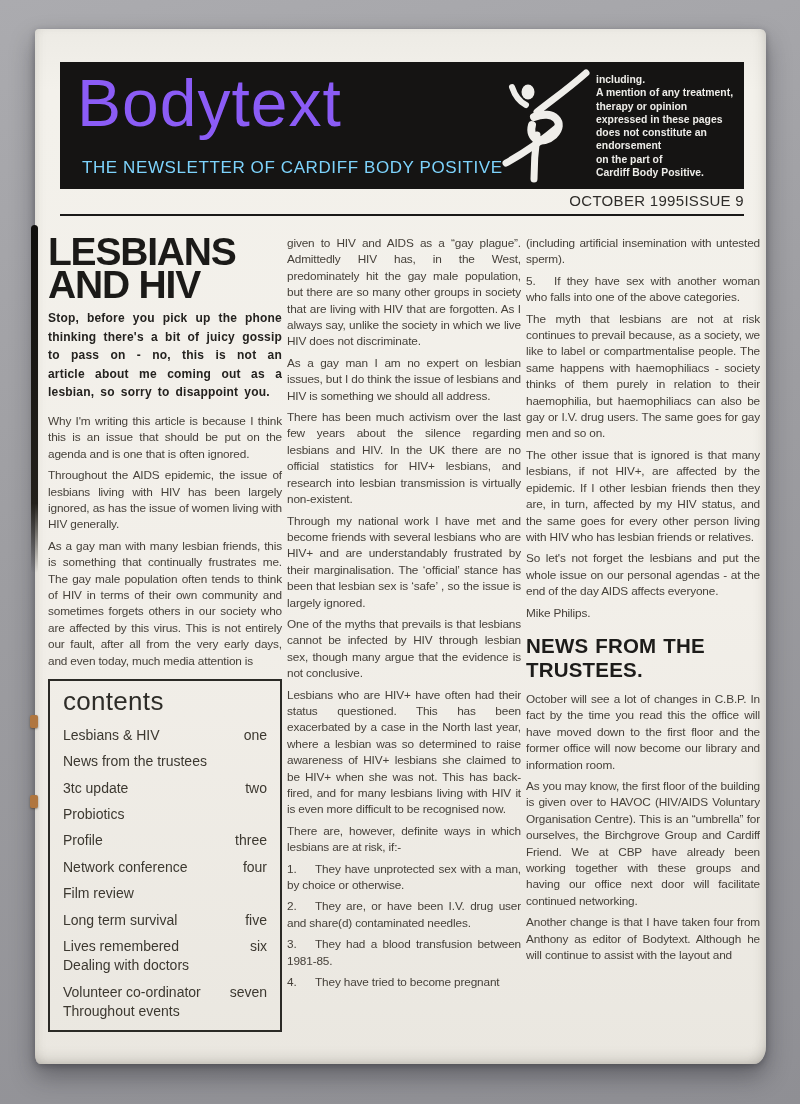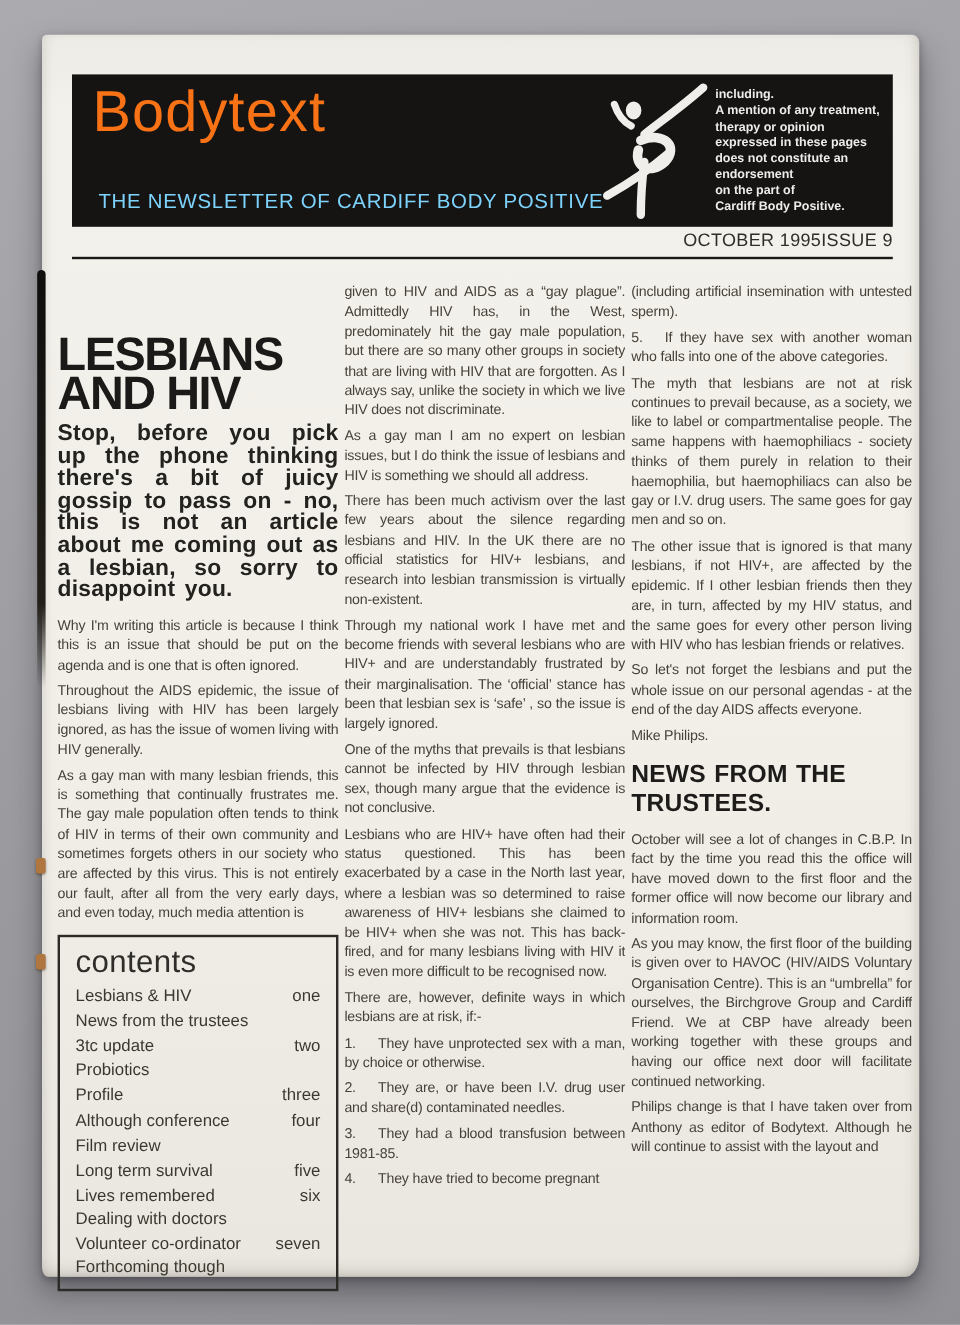--- a/index.html
+++ b/index.html
@@ -12,43 +12,43 @@
     position:absolute;left:35px;top:29px;width:731px;height:1035px;
     background:linear-gradient(180deg,#edebe5 0%,#f3f1eb 6%,#f2efe9 55%,#eae7e0 100%);
     border-radius:4px 6px 12px 5px / 4px 6px 18px 9px;
     box-shadow:0 12px 24px rgba(25,25,32,.40),0 2px 6px rgba(25,25,32,.30),
       inset 0 -10px 18px -12px rgba(60,55,45,.38),
       inset -8px 0 16px -12px rgba(60,55,45,.30),
       inset 8px 0 16px -14px rgba(60,55,45,.28);
   }
   
   .banner{position:absolute;left:25px;top:33px;width:684px;height:127px;background:#151413;}
-  .banner-title{position:absolute;left:17px;top:8px;font-size:48px;line-height:1;
-    color:#f97316;letter-spacing:1px;font-weight:400;}
+  .banner-title{position:absolute;left:17px;top:8px;font-size:66px;line-height:1;
+    color:#8b5cf6;letter-spacing:1px;font-weight:400;}
   .banner-sub{position:absolute;left:22px;bottom:11px;font-size:17px;color:#7dd3fc;letter-spacing:.6px;}
   .logo{position:absolute;left:430px;top:3px;width:106px;height:121px;}
   .disclaimer{position:absolute;left:536px;top:11px;width:146px;color:#edece8;
     font-weight:700;font-size:10.4px;line-height:13.3px;}
   .disc-h{font-weight:700;}
   .disc-b{white-space:pre-line;}
   
   .dateline{position:absolute;left:25px;width:684px;top:163px;display:flex;
     justify-content:flex-end;font-size:15px;color:#2f2d2a;letter-spacing:.3px;}
   .rule{position:absolute;left:25px;width:684px;top:185px;height:2px;background:#1a1918;}
   
   .col{position:absolute;top:206px;width:234px;font-size:11.8px;line-height:16.4px;
     color:#46413a;text-align:justify;letter-spacing:-.15px;}
-  .col1{left:13px;height:797px;display:flex;flex-direction:column;margin-top:44px;}
+  .col1{left:13px;height:797px;display:flex;flex-direction:column;}
   .col2{left:252px;height:802px;overflow:hidden;}
   .col3{left:491px;height:824px;overflow:hidden;}
   p.body{margin:0 0 5px;}
   .headline{margin:0 0 5px;font-size:39px;line-height:33px;color:#1b1a18;
     font-weight:700;letter-spacing:-1.2px;text-align:left;}
   .headline span{display:block;}
-  .standfirst{margin:3px 0 11px;font-weight:700;font-size:19px;line-height:18.6px;
+  .standfirst{margin:3px 0 11px;font-weight:700;font-size:12px;line-height:18.6px;
     color:#24221f;letter-spacing:.2px;word-spacing:2.5px;text-align:justify;}
   .li{margin:0 0 6px;}
   .num{display:inline-block;width:28px;}
   .byline{margin-top:7px;text-align:left;}
   .trustees-h{font-size:20.5px;line-height:24.5px;font-weight:700;color:#1d1c1a;
     margin:13px 0 8px;letter-spacing:.2px;text-align:left;word-spacing:1px;}
   
   .contents-box{box-sizing:border-box;border:2px solid #2b2a26;margin-top:5px;
     padding:5px 13px 11px;flex:1;display:flex;flex-direction:column;overflow:hidden;}
   .contents-title{font-size:26px;line-height:30px;color:#2e2d29;letter-spacing:.3px;text-align:left;}
@@ -124,21 +124,21 @@
         </div>
       <div class="c-row">
           <span>Probiotics</span>
           <span></span>
         </div>
       <div class="c-row">
           <span>Profile</span>
           <span>three</span>
         </div>
       <div class="c-row">
-          <span>Although conference</span>
+          <span>Network conference</span>
           <span>four</span>
         </div>
       <div class="c-row">
           <span>Film review</span>
           <span></span>
         </div>
       <div class="c-row">
           <span>Long term survival</span>
           <span>five</span>
         </div>
@@ -148,21 +148,21 @@
         </div>
       <div class="c-row tight">
           <span>Dealing with doctors</span>
           <span></span>
         </div>
       <div class="c-row">
           <span>Volunteer co-ordinator</span>
           <span>seven</span>
         </div>
       <div class="c-row tight">
-          <span>Forthcoming though</span>
+          <span>Throughout events</span>
           <span></span>
         </div>
     </div>
   </div>
 
   <div class="col col2">
     <p class="body">given to HIV and AIDS as a “gay plague”. Admittedly HIV has, in the West, predominately hit the gay male population, but there are so many other groups in society that are living with HIV that are forgotten. As I always say, unlike the society in which we live HIV does not discriminate.</p>
     <p class="body">As a gay man I am no expert on lesbian issues, but I do think the issue of lesbians and HIV is something we should all address.</p>
     <p class="body">There has been much activism over the last few years about the silence regarding lesbians and HIV. In the UK there are no official statistics for HIV+ lesbians, and research into lesbian transmission is virtually non-existent.</p>
     <p class="body">Through my national work I have met and become friends with several lesbians who are HIV+ and are understandably frustrated by their marginalisation. The ‘official’ stance has been that lesbian sex is ‘safe’ , so the issue is largely ignored.</p>
@@ -178,19 +178,19 @@
   <div class="col col3">
     <p class="body">(including artificial insemination with untested sperm).</p>
     <p class="body li"><span class="num">5.</span><span>If they have sex with another woman who falls into one of the above categories.</span></p>
     <p class="body">The myth that lesbians are not at risk continues to prevail because, as a society, we like to label or compartmentalise people. The same happens with haemophiliacs - society thinks of them purely in relation to their haemophilia, but haemophiliacs can also be gay or I.V. drug users. The same goes for gay men and so on.</p>
     <p class="body">The other issue that is ignored is that many lesbians, if not HIV+, are affected by the epidemic. If I other lesbian friends then they are, in turn, affected by my HIV status, and the same goes for every other person living with HIV who has lesbian friends or relatives.</p>
     <p class="body">So let's not forget the lesbians and put the whole issue on our personal agendas - at the end of the day AIDS affects everyone.</p>
     <p class="body byline">Mike Philips.</p>
     <h2 class="trustees-h">NEWS FROM THE TRUSTEES.</h2>
     <p class="body">October will see a lot of changes in C.B.P. In fact by the time you read this the office will have moved down to the first floor and the former office will now become our library and information room.</p>
     <p class="body">As you may know, the first floor of the building is given over to HAVOC (HIV/AIDS Voluntary Organisation Centre). This is an “umbrella” for ourselves, the Birchgrove Group and Cardiff Friend. We at CBP have already been working together with these groups and having our office next door will facilitate continued networking.</p>
-    <p class="body">Philips change is that I have taken over from Anthony as editor of Bodytext. Although he will continue to assist with the layout and</p>
+    <p class="body">Another change is that I have taken four from Anthony as editor of Bodytext. Although he will continue to assist with the layout and</p>
   </div>
 
   <div class="spine"></div>
   <div class="staple s1"></div>
   <div class="staple s2"></div>
 </div>
 
 </body></html>

